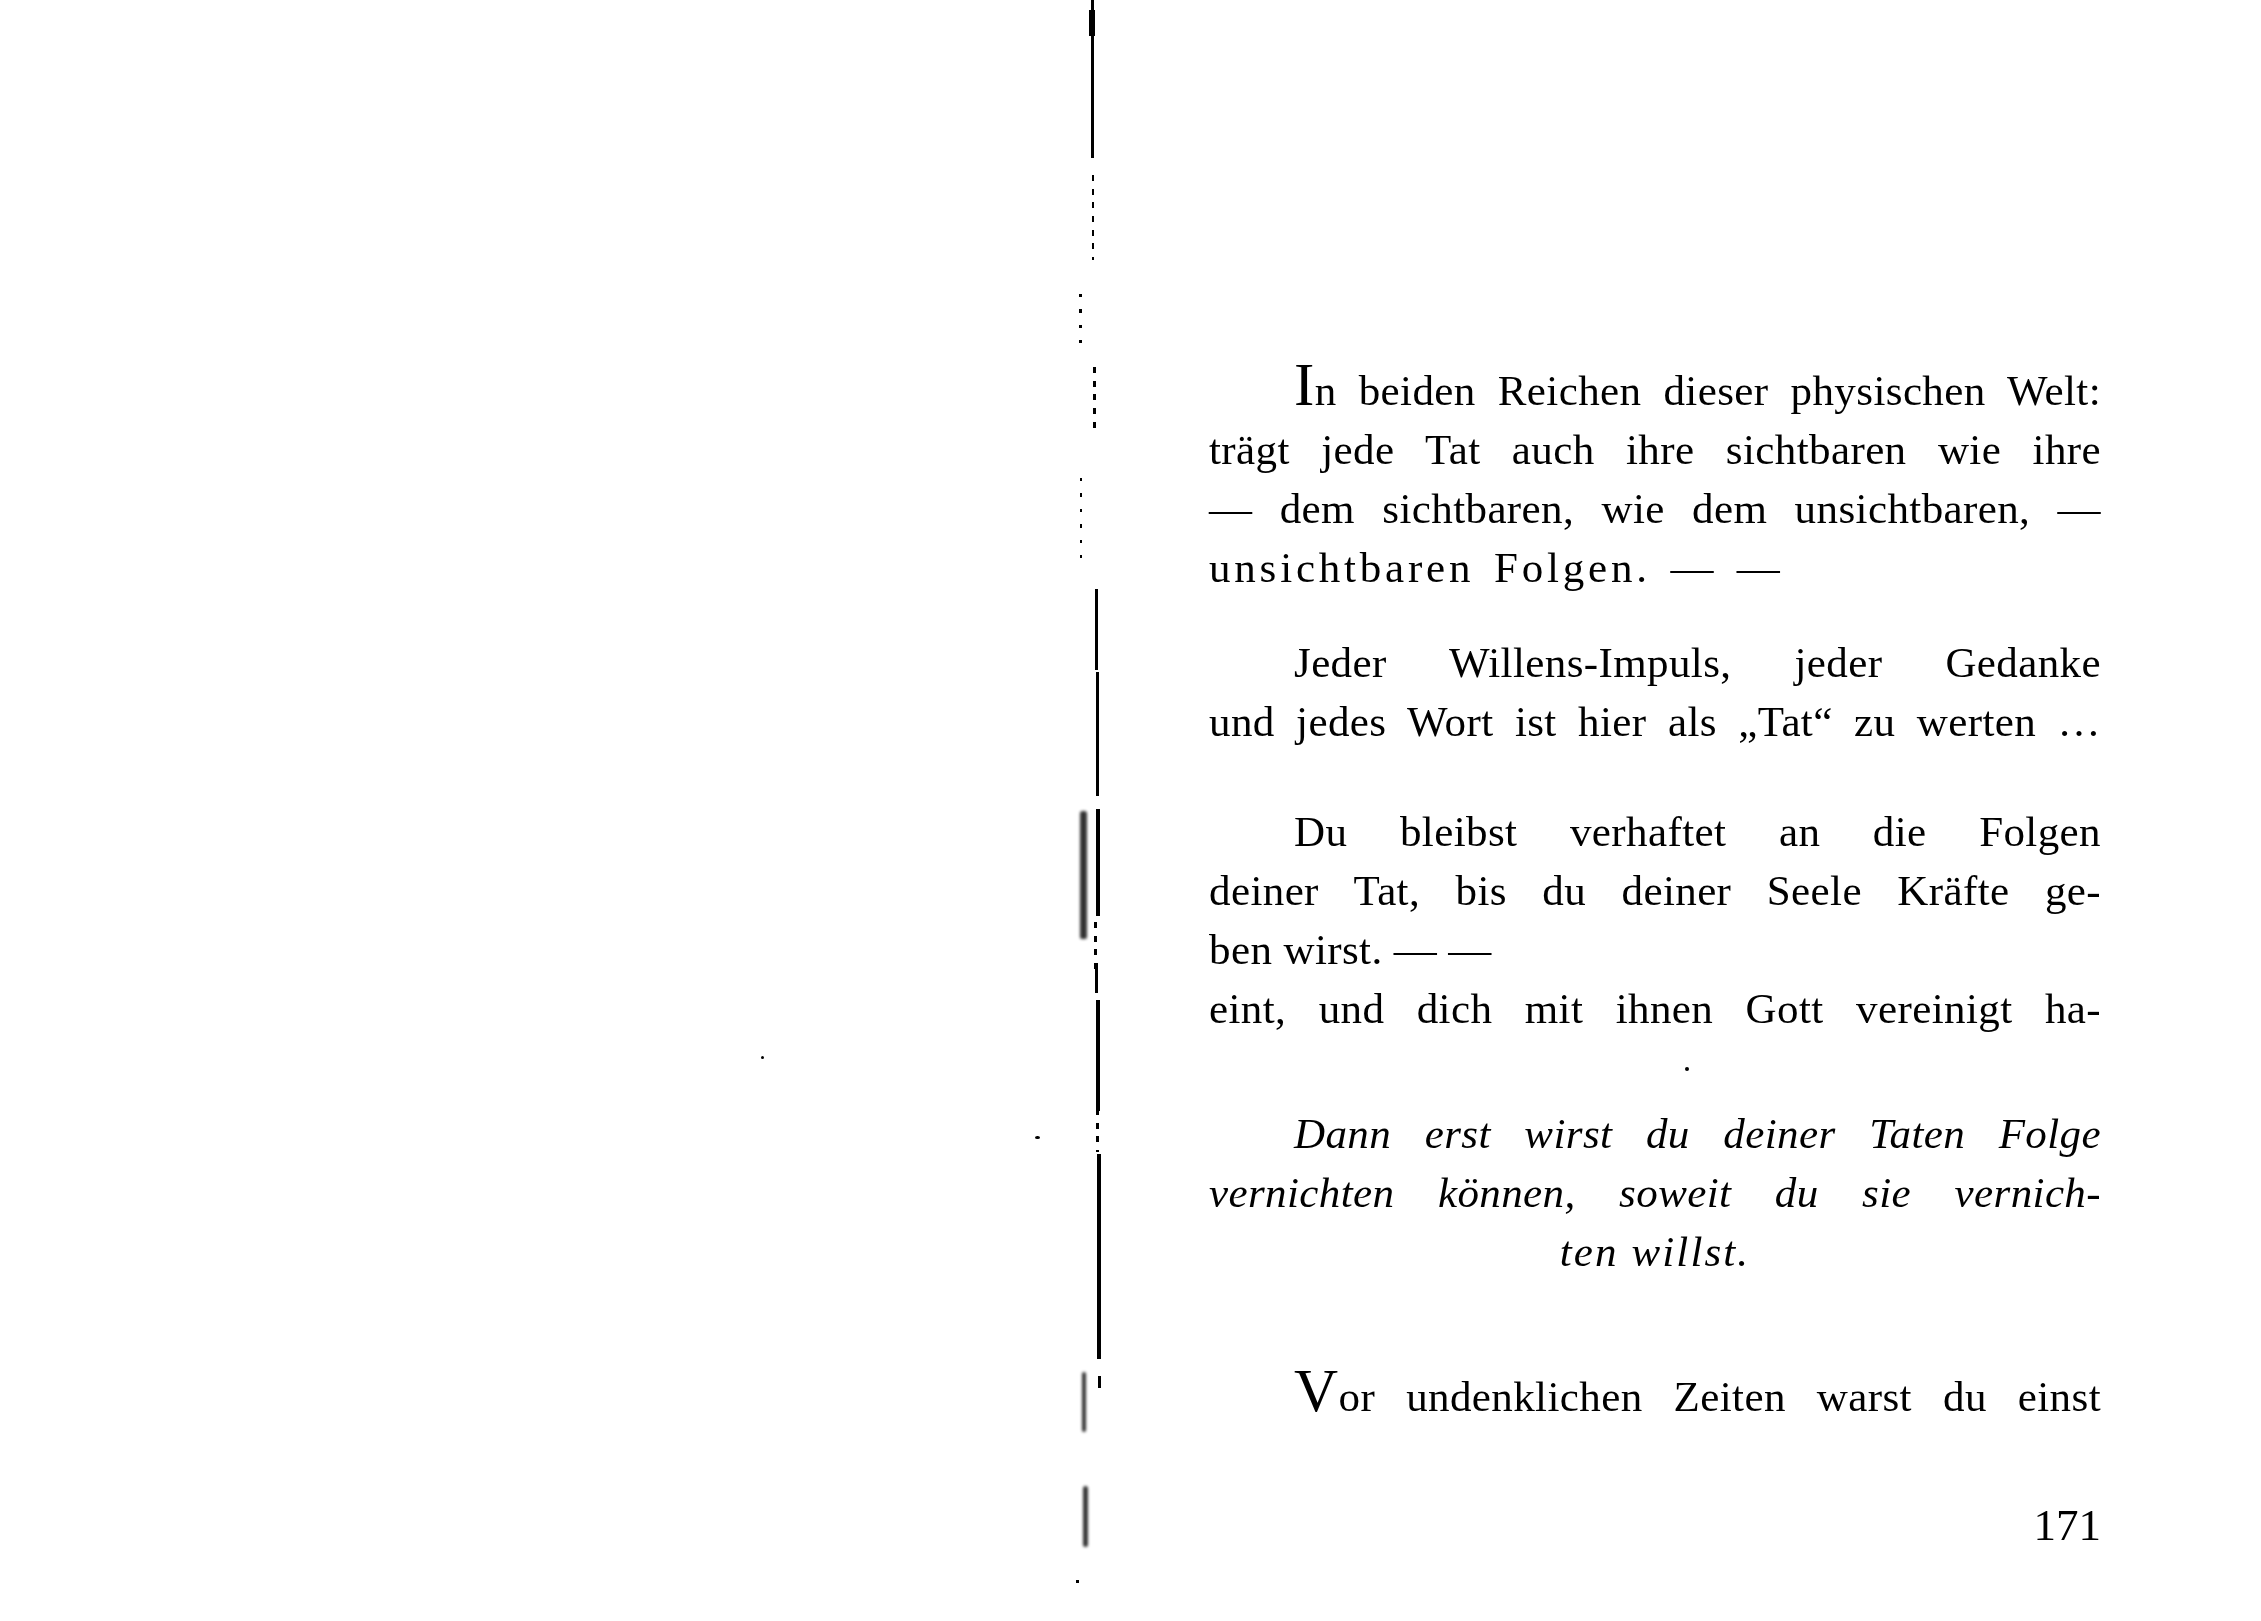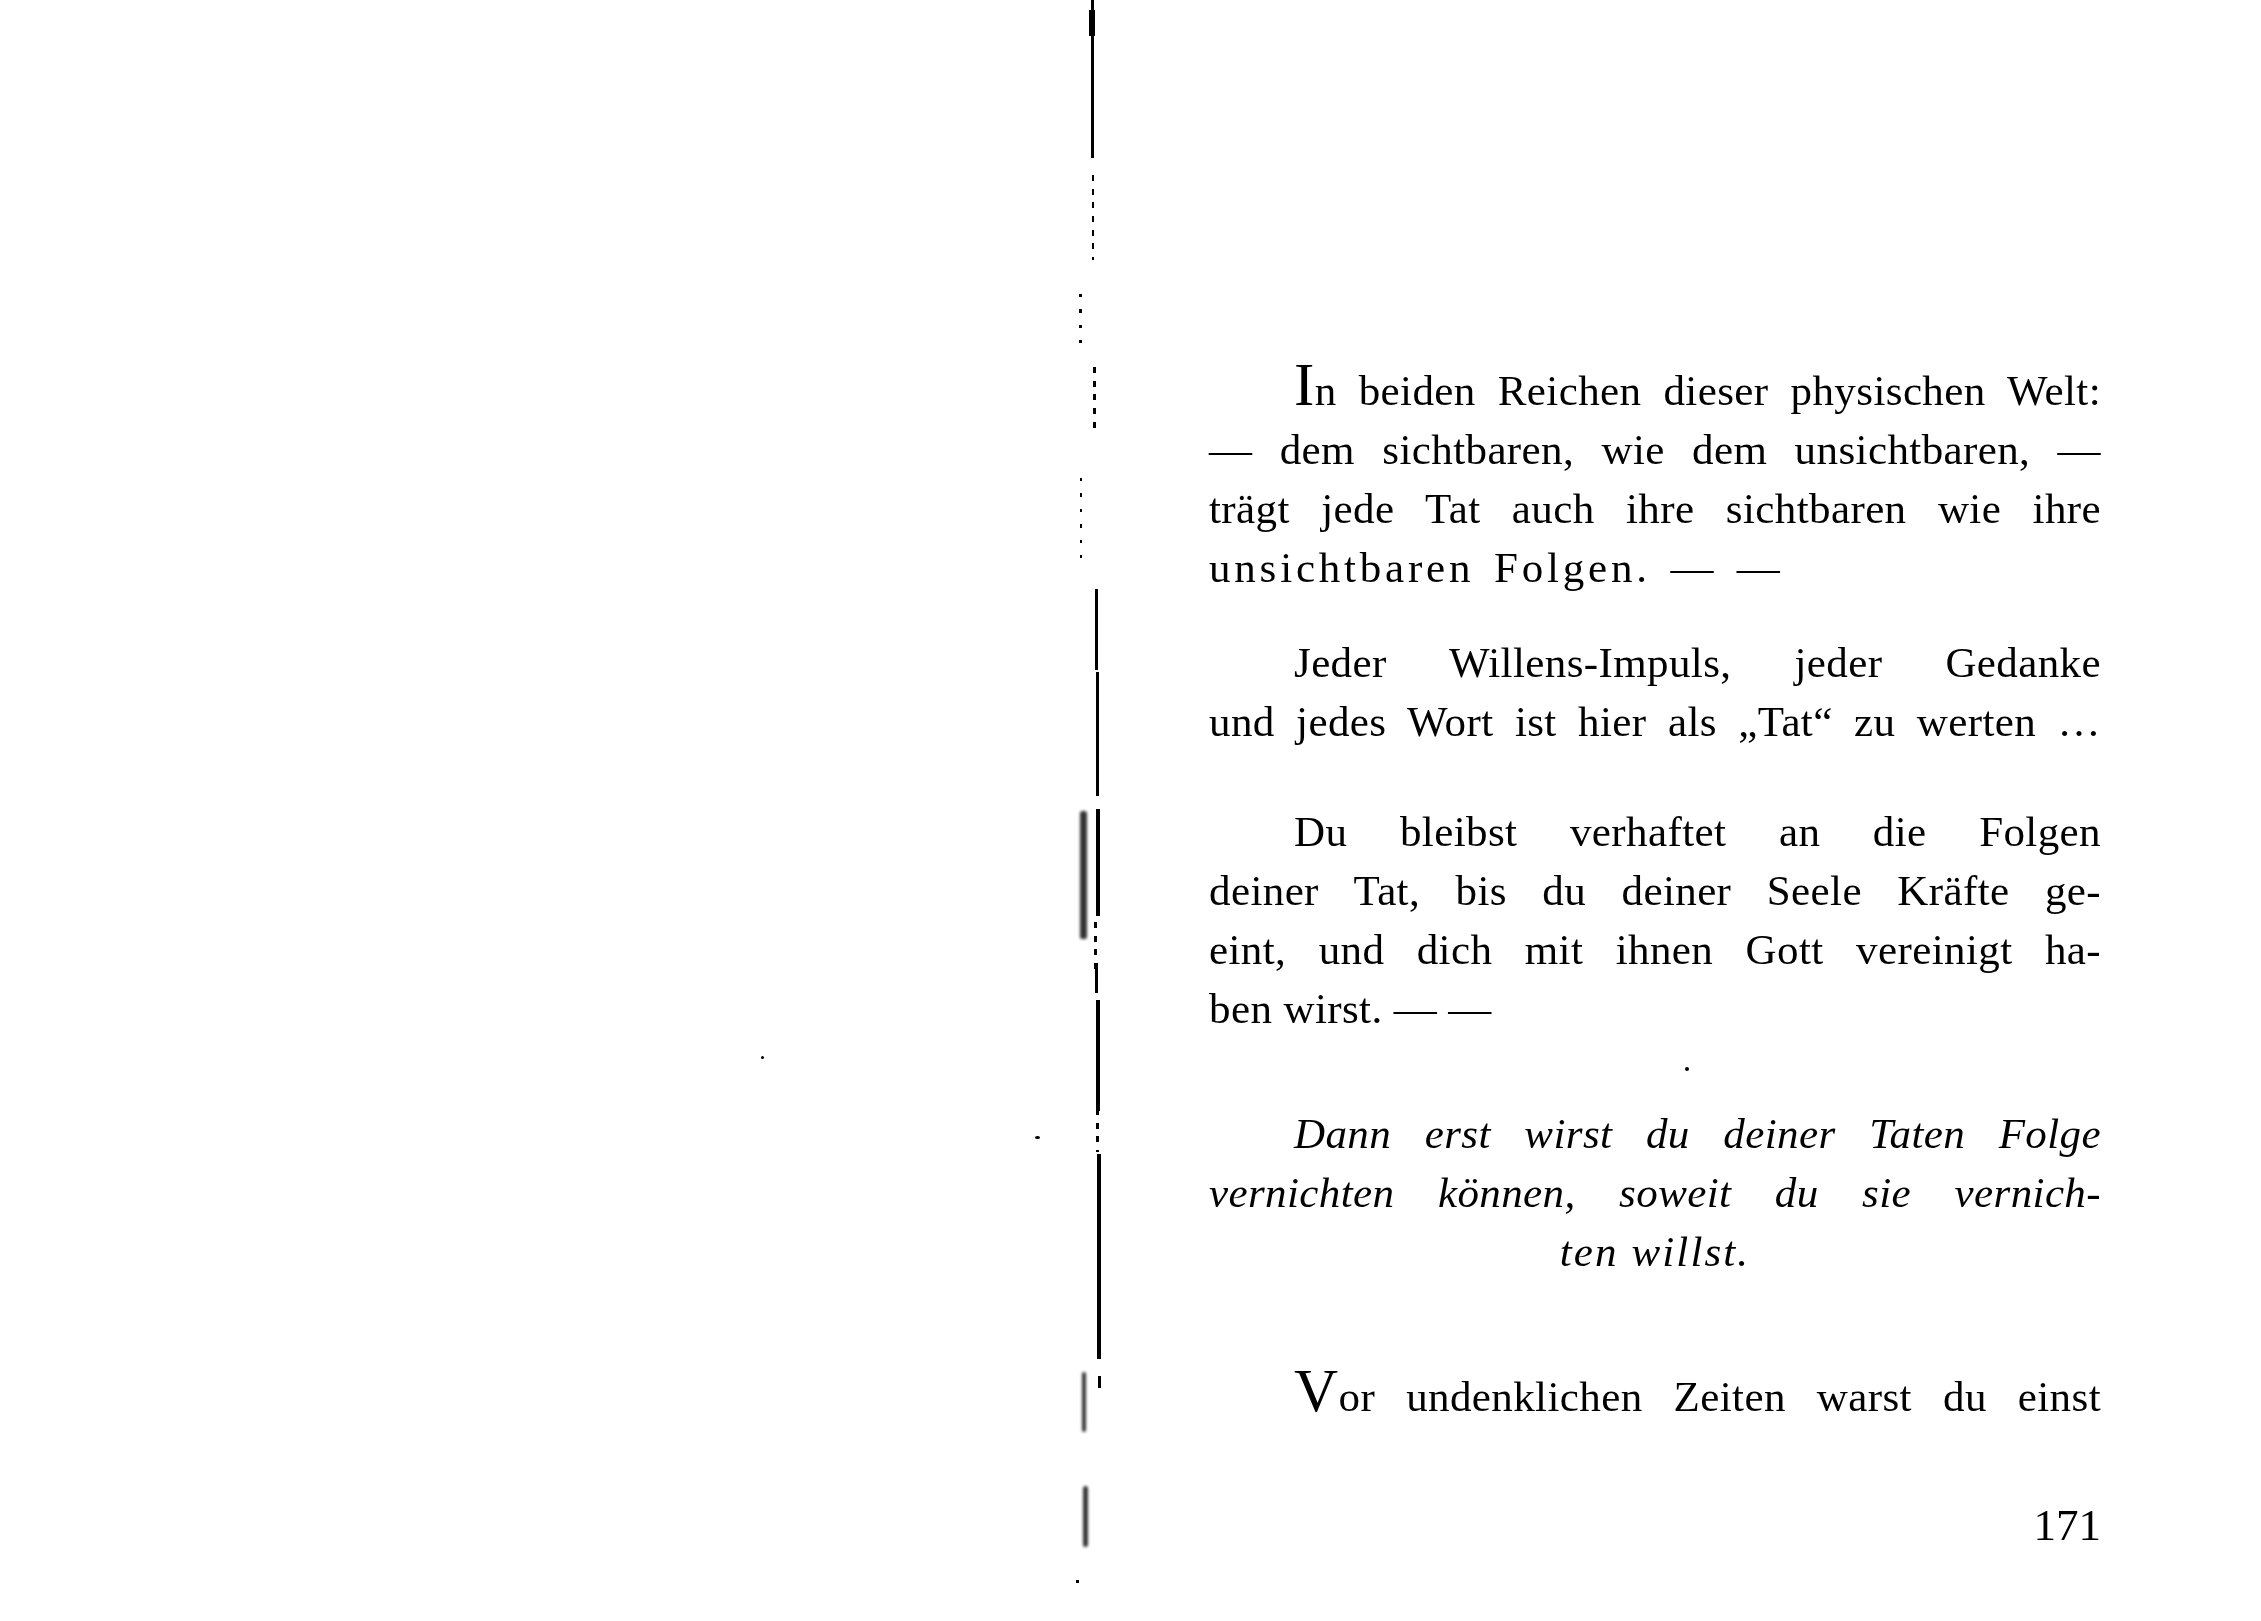--- a/index.html
+++ b/index.html
@@ -76,35 +76,35 @@
   </div>
 
   <div class="speck" style="left:761px;top:1056px;width:3.4px;height:3.4px;"></div>
   <div class="speck" style="left:1685px;top:1067px;width:4.3px;height:4.3px;"></div>
   <div class="speck" style="left:1035px;top:1136px;width:5.1px;height:3.4px;"></div>
 
   <div class="textblock">
 
     <p class="para gap-a">
       <span class="line just indent initial">In beiden Reichen dieser physischen Welt:</span>
+      <span class="line just">trägt jede Tat auch ihre sichtbaren wie ihre</span>
       <span class="line just">— dem sichtbaren, wie dem unsichtbaren, —</span>
-      <span class="line just">trägt jede Tat auch ihre sichtbaren wie ihre</span>
       <span class="line ls2">unsichtbaren Folgen. — —</span>
     </p>
 
     <p class="para gap-b">
       <span class="line just indent">Jeder Willens-Impuls, jeder Gedanke</span>
       <span class="line just">und jedes Wort ist hier als „Tat“ zu werten …</span>
     </p>
 
     <p class="para gap-c">
       <span class="line just indent">Du bleibst verhaftet an die Folgen</span>
       <span class="line just">deiner Tat, bis du deiner Seele Kräfte ge-</span>
+      <span class="line">ben wirst. — —</span>
       <span class="line just">eint, und dich mit ihnen Gott vereinigt ha-</span>
-      <span class="line">ben wirst. — —</span>
     </p>
 
     <p class="para gap-d">
       <span class="line just indent">Dann erst wirst du deiner Taten Folge</span>
       <span class="line just">vernichten können, soweit du sie vernich-</span>
       <span class="line ls1">ten willst.</span>
     </p>
 
     <p class="para">
       <span class="line just indent initial">Vor undenklichen Zeiten warst du einst</span>

